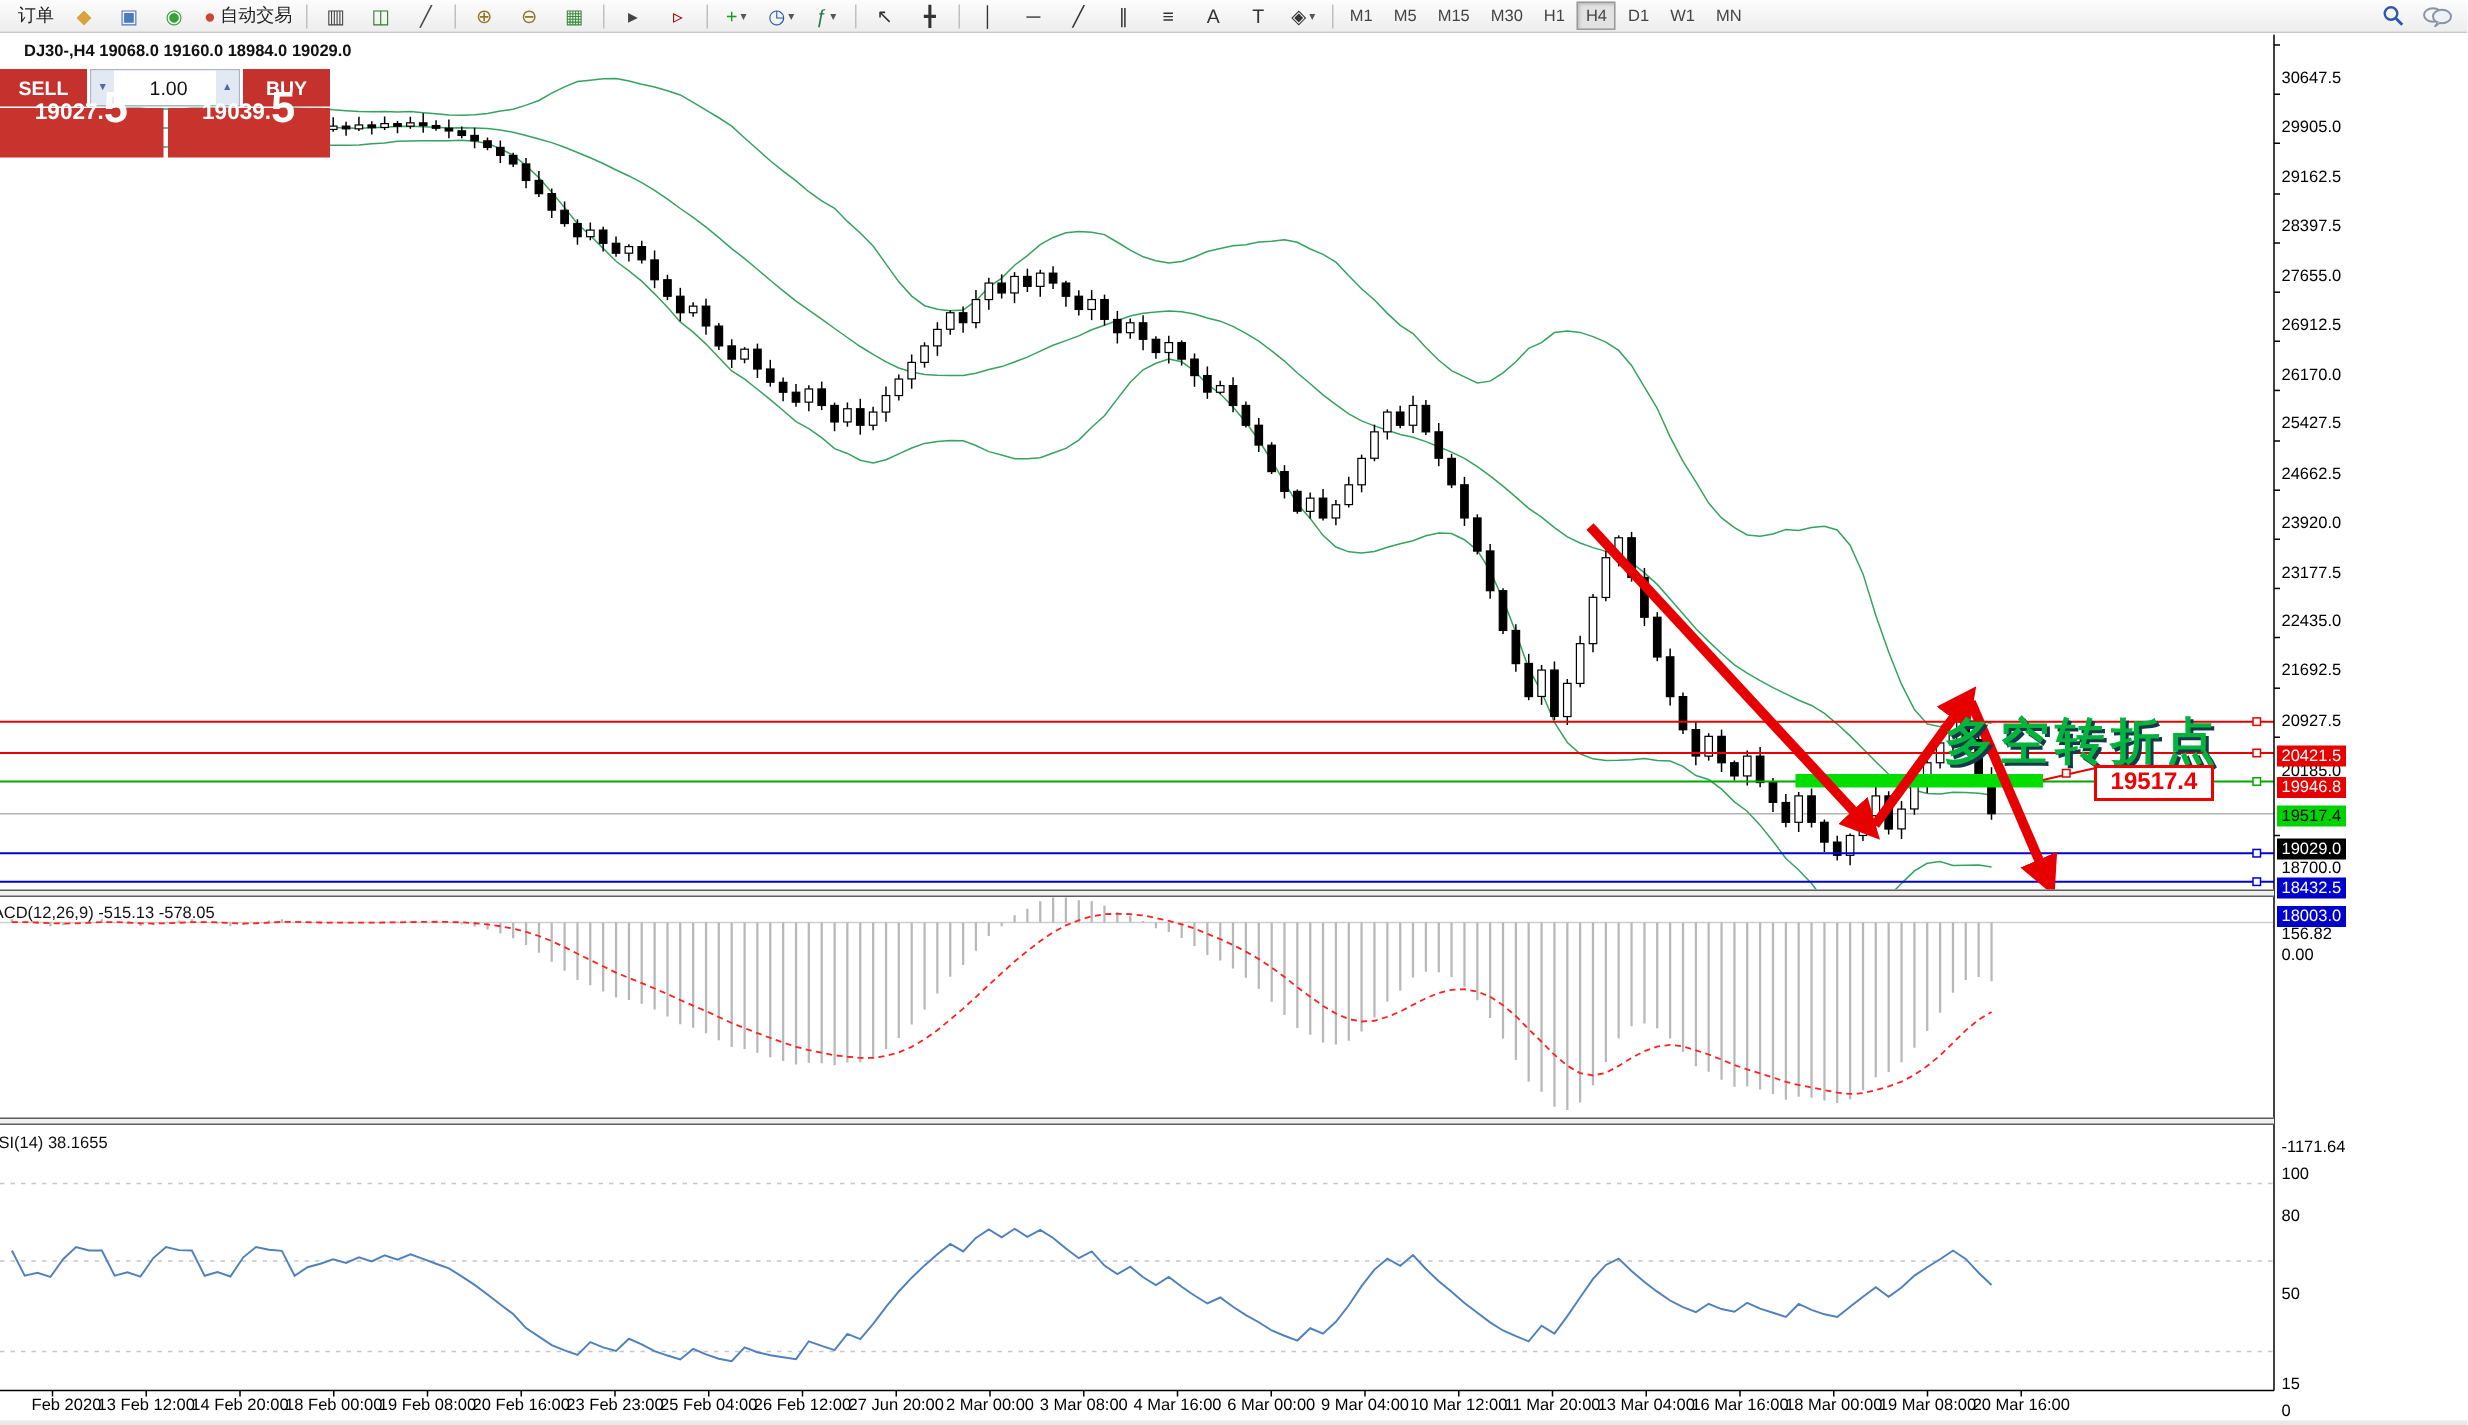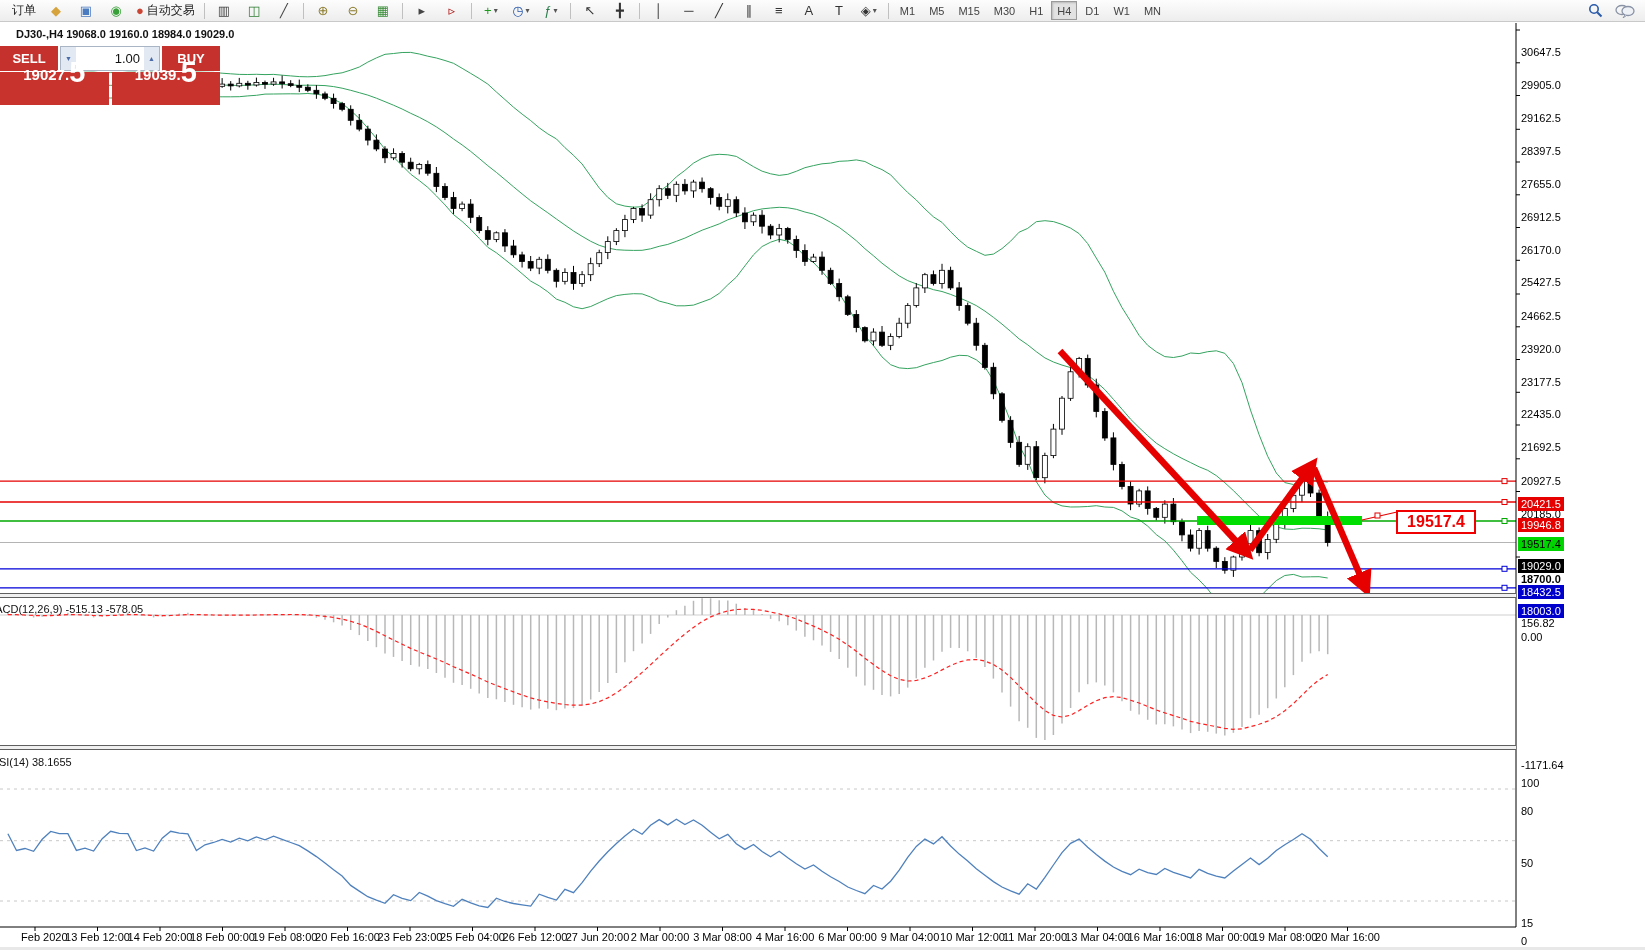--- a/index.html
+++ b/index.html
@@ -26,21 +26,21 @@
   
   .tickp{position:absolute;left:1521px;font-size:11px;color:#000;height:13px;line-height:13px;}
   .lvl{position:absolute;left:1518px;font-size:11px;height:14px;line-height:14px;padding:0 3px;font-weight:normal;}
   .ttick{position:absolute;top:908px;font-size:11px;color:#000;transform:translateX(-50%);white-space:nowrap;}
   
   #ocw{position:absolute;left:0;top:23px;width:220px;}
   #ocw-row1{display:flex;height:25px;gap:2px;}
   .ocw-btn{background:#c5322e;color:#fff;font-weight:bold;font-size:13px;display:flex;align-items:center;justify-content:center;flex:0 0 58px;}
   #ocw-spin{flex:1;display:flex;border:1px solid #a9b4c4;background:#fff;}
   .spin-btn{width:15px;background:#e3e9f3;color:#4a6ca8;font-size:7px;display:flex;align-items:center;justify-content:center;border:0;}
-  #vol{flex:1;border:0;outline:0;text-align:right;font-size:13px;padding-right:4px;width:40px;color:#111;}
+  #vol{flex:1;border:0;outline:0;text-align:right;font-size:13px;padding-right:19px;width:40px;color:#111;}
   #ocw-row2{display:flex;height:33px;gap:3px;margin-top:1px;}
   .pricepanel{flex:1;background:#c9332e;color:#fff;display:flex;align-items:flex-end;justify-content:center;padding-bottom:18px;}
   .pp-int{font-size:15px;font-weight:bold;line-height:24px;}
   .pp-dot{font-size:15px;font-weight:bold;line-height:24px;}
   .pp-frac{font-size:29px;font-weight:bold;line-height:29px;}
   
   #cn-note{position:absolute;left:1296px;top:449px;font-size:33px;font-weight:bold;color:#00b43c;
     text-shadow:2px 2px 0 #16384a;letter-spacing:4px;white-space:nowrap;}
   #pbox{position:absolute;left:1396px;top:487px;width:76px;height:20px;border:2px solid #f00000;background:#fff;
     color:#f00000;font-size:16px;font-weight:bold;text-align:center;line-height:20px;}
@@ -707,38 +707,39 @@
             <span class="pp-frac">5</span>
         </div>
         <div class="pricepanel">
           <span class="pp-int">19039</span>
             <span class="pp-dot">.</span>
             <span class="pp-frac">5</span>
         </div>
       </div>
     </div>
 
+    <div id="cn-note">多空转折点</div>
     <div id="pbox">19517.4</div>
     <div id="axis-labels">
         <div class="tickp" style="top: 23px;">30647.5</div>
         <div class="tickp" style="top: 55.7525px;">29905.0</div>
         <div class="tickp" style="top: 88.5051px;">29162.5</div>
         <div class="tickp" style="top: 122.25px;">28397.5</div>
         <div class="tickp" style="top: 155.003px;">27655.0</div>
         <div class="tickp" style="top: 187.755px;">26912.5</div>
         <div class="tickp" style="top: 220.508px;">26170.0</div>
         <div class="tickp" style="top: 253.26px;">25427.5</div>
         <div class="tickp" style="top: 287.005px;">24662.5</div>
         <div class="tickp" style="top: 319.758px;">23920.0</div>
         <div class="tickp" style="top: 352.51px;">23177.5</div>
         <div class="tickp" style="top: 385.263px;">22435.0</div>
         <div class="tickp" style="top: 418.015px;">21692.5</div>
         <div class="tickp" style="top: 451.76px;">20927.5</div>
         <div class="tickp" style="top: 484.513px;">20185.0</div>
-        <div class="tickp" style="top: 550.018px; font-weight: bold;">18700.0</div>
+        <div class="tickp" style="top: 550.018px;">18700.0</div>
         <div class="lvl" style="top: 474.081px; background: rgb(230, 0, 0); color: rgb(255, 255, 255);">20421.5</div>
         <div class="lvl" style="top: 495.02px; background: rgb(230, 0, 0); color: rgb(255, 255, 255);">19946.8</div>
         <div class="lvl" style="top: 513.962px; background: rgb(0, 212, 0); color: rgb(0, 0, 0);">19517.4</div>
         <div class="lvl" style="top: 561.818px; background: rgb(0, 0, 204); color: rgb(255, 255, 255);">18432.5</div>
         <div class="lvl" style="top: 580.764px; background: rgb(0, 0, 204); color: rgb(255, 255, 255);">18003.0</div>
         <div class="lvl" style="top: 535.506px; background: rgb(0, 0, 0); color: rgb(255, 255, 255);">19029.0</div>
         <div class="tickp" style="top: 594px;">156.82</div>
         <div class="tickp" style="top: 608px;">0.00</div>
         <div class="tickp" style="top: 736px;">-1171.64</div>
         <div class="tickp" style="top: 754px;">100</div>

